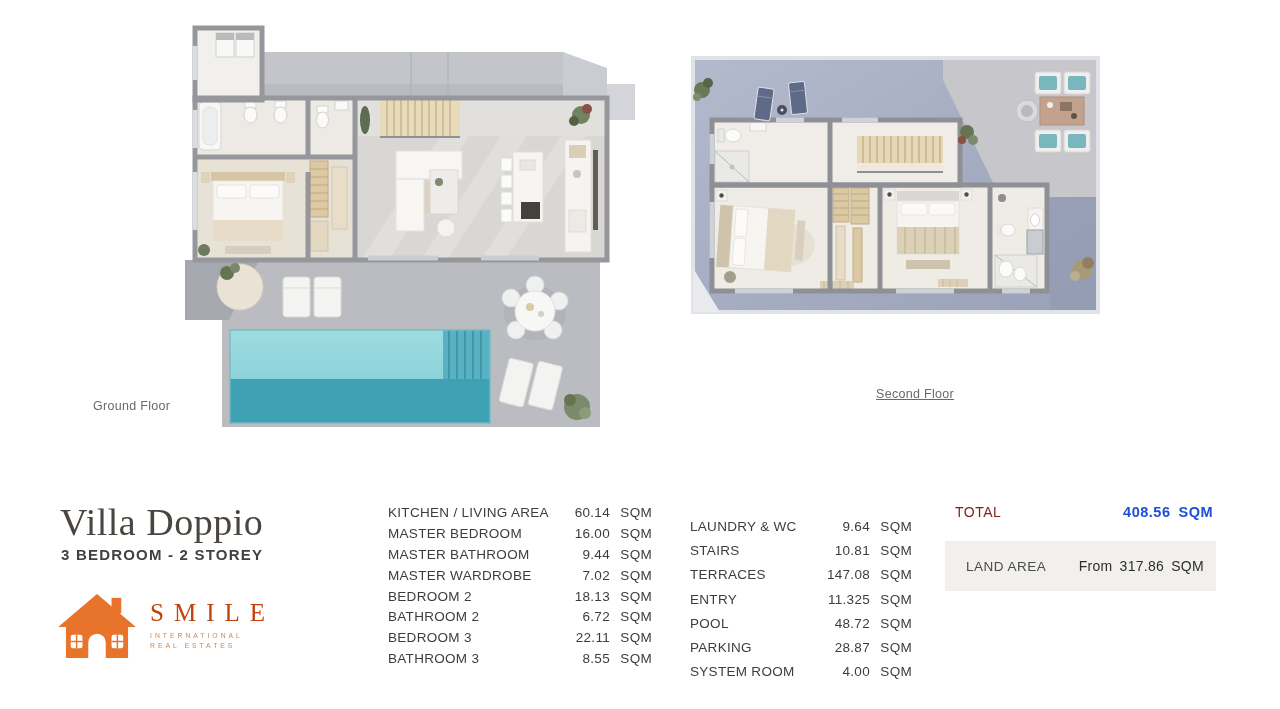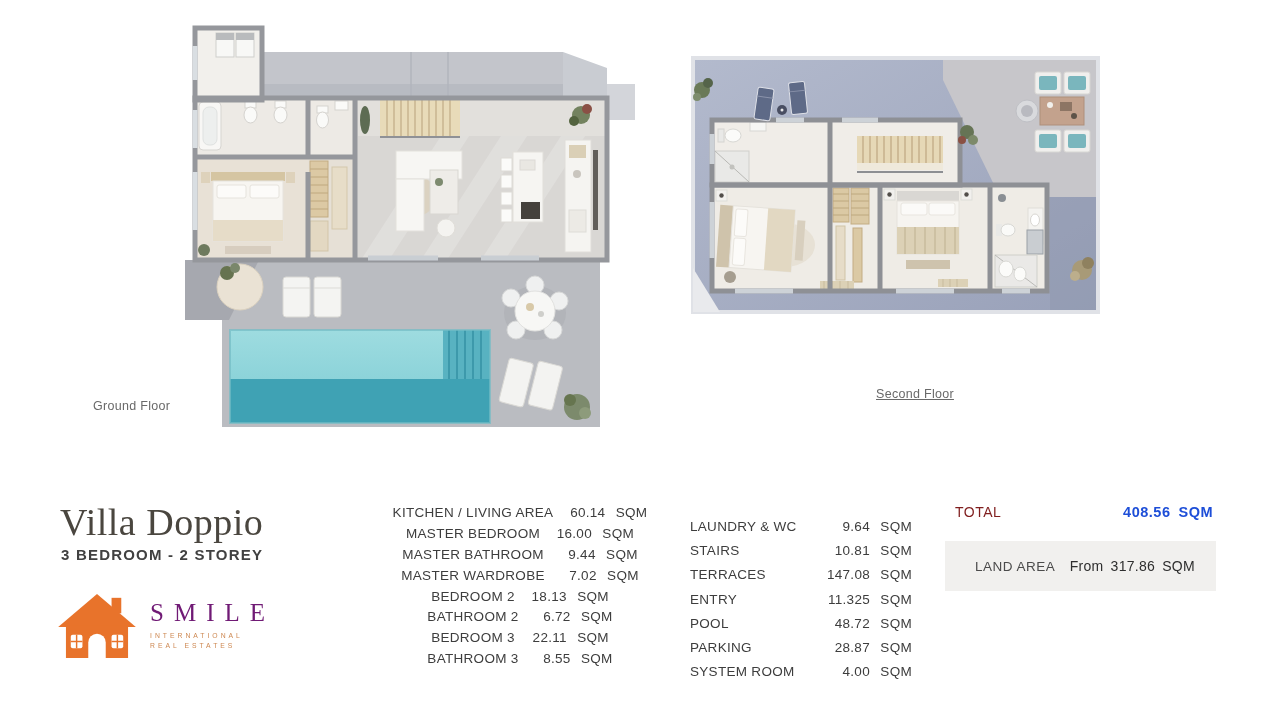--- a/index.html
+++ b/index.html
@@ -7,40 +7,40 @@
         font-family:"Liberation Sans",sans-serif;color:#3d3d3d;}
   .plan{position:absolute;}
   .floor-label{position:absolute;font-size:12.5px;color:#696969;letter-spacing:.3px;}
   
   .villa-title{position:absolute;left:60px;top:500px;font-family:"Liberation Serif",serif;
                font-size:38px;font-weight:400;color:#4a463f;letter-spacing:.5px;}
   .villa-sub{position:absolute;left:61px;top:546px;font-size:15px;font-weight:700;
              color:#414141;letter-spacing:1.2px;}
   .logo{position:absolute;left:58px;top:592px;display:flex;align-items:flex-start;}
   .logo-text{margin-left:14px;padding-top:8px;}
-  .logo-brand{font-family:"Liberation Serif",serif;font-size:25px;color:#701a75;
+  .logo-brand{font-family:"Liberation Serif",serif;font-size:25px;color:#c2410c;
               letter-spacing:10px;font-weight:400;line-height:1;}
   .logo-tag{font-size:6.8px;color:#cd8750;letter-spacing:3px;margin-top:6px;line-height:1.45;}
   
   .area-col{position:absolute;display:flex;flex-direction:column;}
-  #col1{left:388px;top:502px;width:264px;align-items:center;}
+  #col1{left:388px;top:502px;width:264px;}
   #col1 .area-row{height:20.9px;}
   #col2{left:690px;top:503px;width:222px;margin-top:11px;}
   #col2 .area-row{height:24.3px;}
   .area-row{display:flex;align-items:center;font-size:13.5px;letter-spacing:.3px;color:#3d3d3d;}
   .a-label{flex:1;white-space:nowrap;}
   .a-value{width:52px;text-align:right;}
   .a-unit{width:42px;text-align:right;}
   .total-row{position:absolute;left:955px;top:504px;width:258px;display:flex;
              align-items:center;font-size:14px;letter-spacing:.5px;}
   .total-row .t-label{flex:1;color:#7f1d1d;}
   .total-row .t-strong{font-weight:700;color:#1d4ed8;font-size:14.5px;}
   .total-row .t-strong .sep{display:inline-block;width:8px;}
   .land-box{position:absolute;left:945px;top:541px;width:271px;height:50px;background:#f1f0ee;
-            display:flex;align-items:center;padding:17px;box-sizing:border-box;}
+            display:flex;align-items:center;padding:8px;box-sizing:border-box;}
   .land-box .l-label{flex:1;padding-left:13px;font-size:13.5px;letter-spacing:.5px;color:#4b4b4b;}
   .land-box .l-value{padding-right:4px;font-size:14px;font-weight:400;color:#2e2e2e;letter-spacing:.3px;}
   .land-box .l-value .sep{display:inline-block;width:7px;}
   svg{display:block;}
 </style>
 </head>
 <body>
 
 <div class="page">
 

